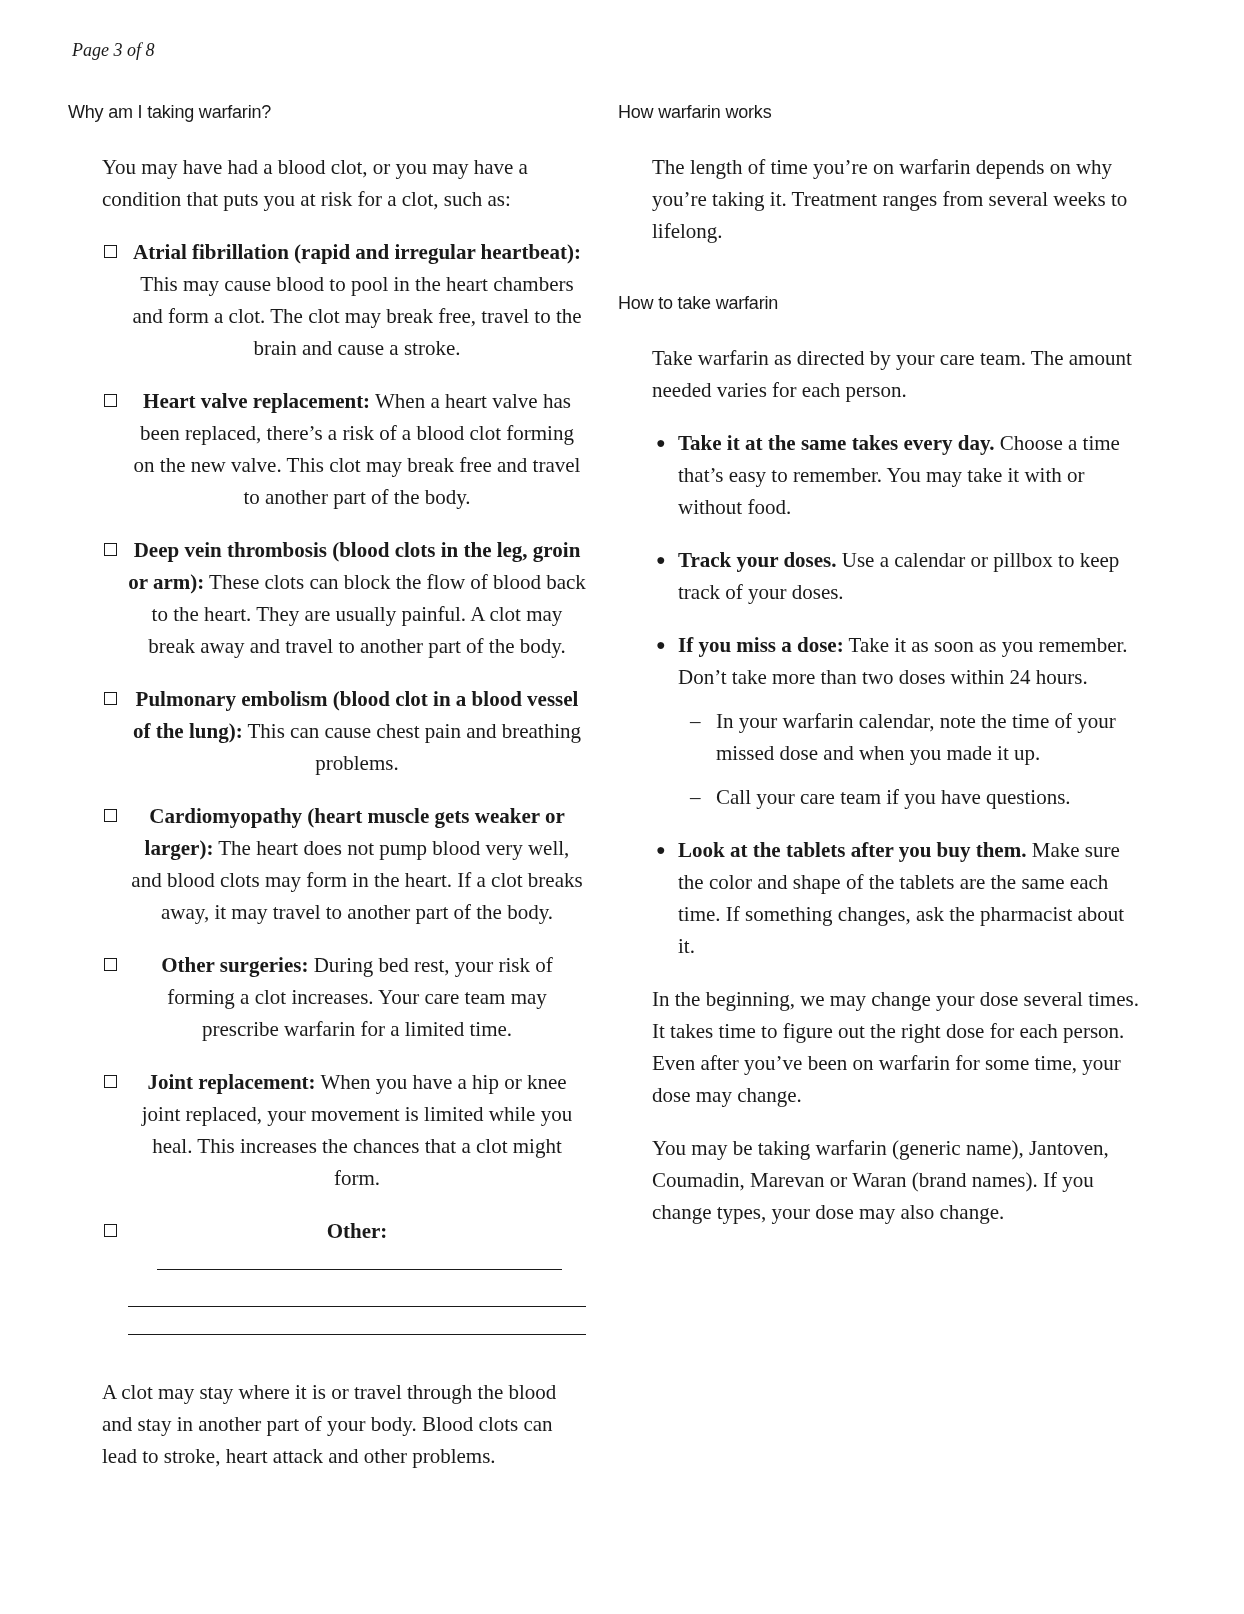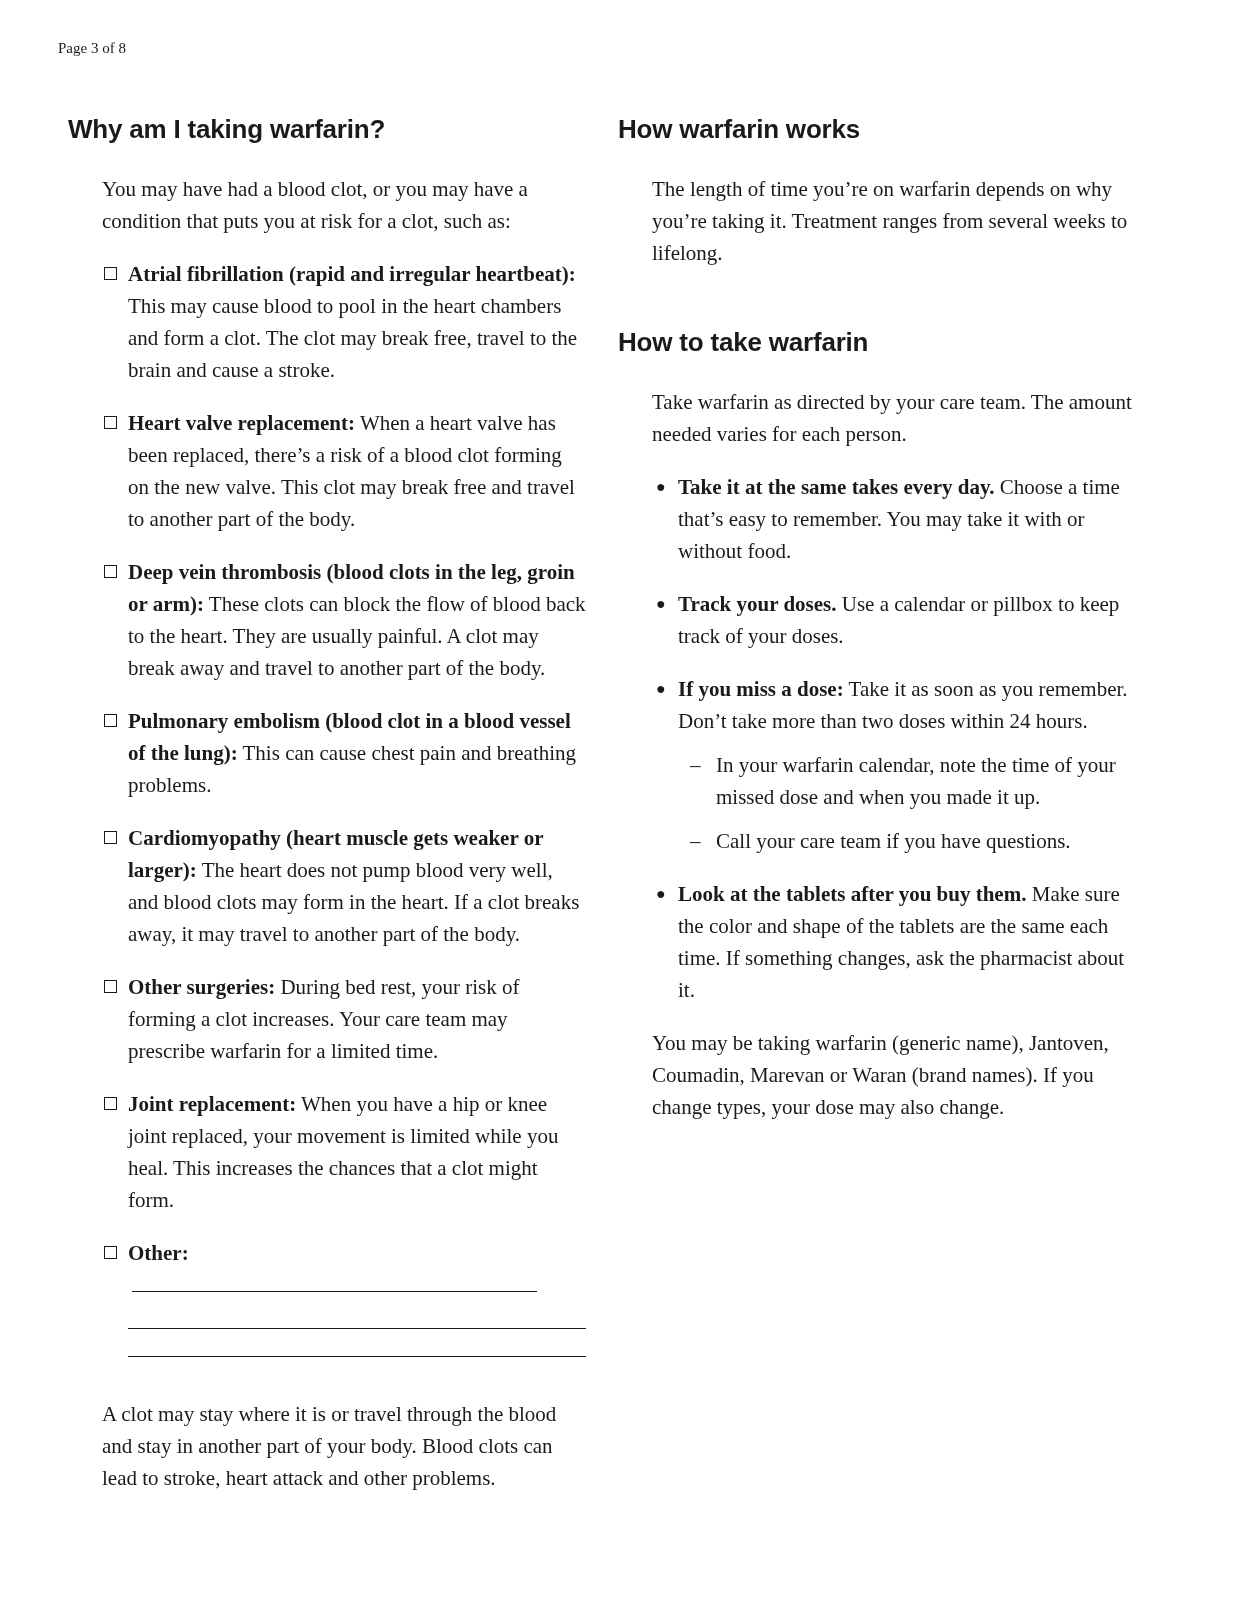--- a/index.html
+++ b/index.html
@@ -1,25 +1,25 @@
 <!DOCTYPE html>
 <html><head>
 <meta charset="utf-8">
 <style>
   html, body { margin: 0; padding: 0; background: #ffffff; }
   body { width: 1244px; height: 1614px; position: relative; overflow: hidden; color: #1a1a1a; font-family: "Liberation Serif", "DejaVu Serif", serif; }
-  .page-num { position: absolute; left: 58px; top: 40px; font-size: 15px; }
+  .page-num { position: absolute; left: 72px; top: 40px; font-style: italic; font-size: 18px; }
   .col { position: absolute; top: 98px; }
   .col-left { left: 68px; width: 530px; }
   .col-right { left: 618px; width: 540px; }
-  h2 { font-family: "Liberation Sans", "DejaVu Sans", sans-serif; font-weight: bold; font-size: 26px; margin: 16px 0 28px 0; letter-spacing: -0.2px; }
+  h2 { font-family: "Liberation Sans", "DejaVu Sans", sans-serif; font-weight: normal; font-size: 18px; margin: 4px 0 28px 0; letter-spacing: -0.2px; }
   p, li { font-size: 21px; line-height: 32px; margin: 12px; }
   .indent { padding-left: 22px; }
   .para { margin-bottom: 21px; }
-  .check-list { list-style: none; padding: 0; margin: 0 0 0 22px; }
+  .check-list { list-style: none; padding: 0; margin: 0 0 0 22px; text-align: center; }
   .check-list li { position: relative; padding-left: 26px; margin-bottom: 21px; }
   .check-list li .box { position: absolute; left: 2px; top: 9px; width: 13px; height: 13px; border: 1.4px solid #1a1a1a; box-sizing: border-box; }
   b { font-weight: bold; }
   .blank-line { display: block; border-bottom: 1.5px solid #1a1a1a; height: 27px; }
   .blank-inline { display: inline-block; border-bottom: 1.5px solid #1a1a1a; width: 405px; height: 22px; vertical-align: baseline; margin-left: 4px; }
   .bullet-list { list-style: none; padding: 0; margin: 0 0 0 22px; }
   .bullet-list > li { position: relative; padding-left: 26px; margin-bottom: 21px; }
   .bullet-list > li > .dot { position: absolute; left: 4px; top: 0; font-size: 16px; }
   .sub-list { list-style: none; padding: 0; margin: 9px 0 0 0; }
   .sub-list li { position: relative; padding-left: 26px; margin-bottom: 9px; }
@@ -100,14 +100,15 @@
         <li><span class="dash">–</span><span>In your warfarin calendar, note the time of your missed dose and when you made it up.</span></li>
         <li><span class="dash">–</span><span>Call your care team if you have questions.</span></li>
       </ul>
     </li>
     <li>
       <span class="dot">●</span>
       <b>Look at the tablets after you buy them.</b><span> Make sure the color and shape of the tablets are the same each time. If something changes, ask the pharmacist about it.</span>
     </li>
   </ul>
 
+  <p class="indent para">In the beginning, we may change your dose several times. It takes time to figure out the right dose for each person. Even after you’ve been on warfarin for some time, your dose may change.</p>
   <p class="indent para">You may be taking warfarin (generic name), Jantoven, Coumadin, Marevan or Waran (brand names). If you change types, your dose may also change.</p>
 </div>
 
 </body></html>

